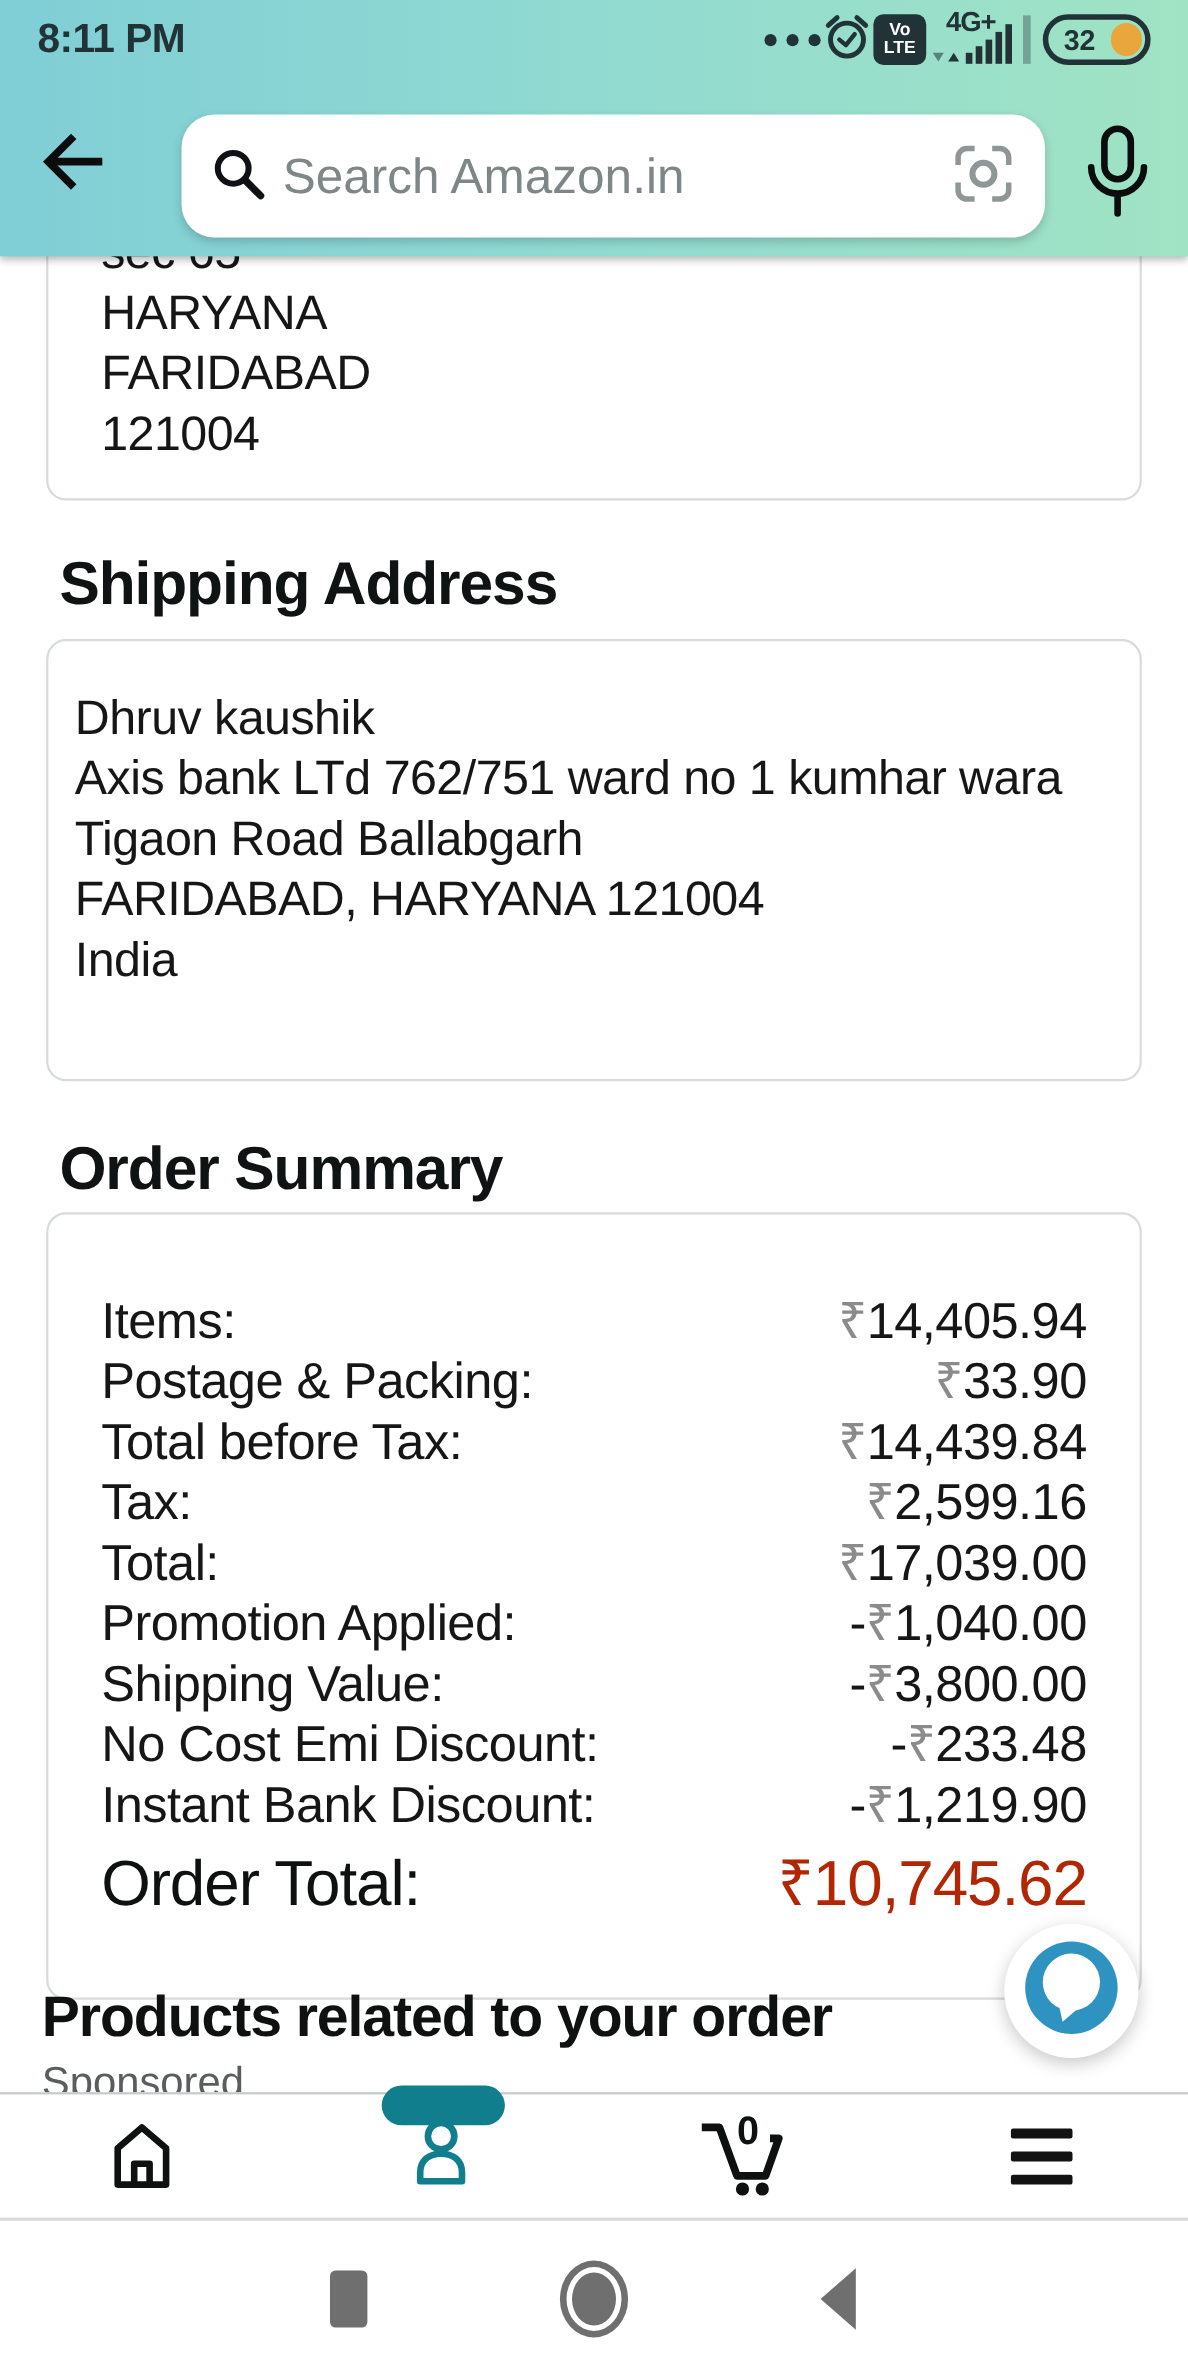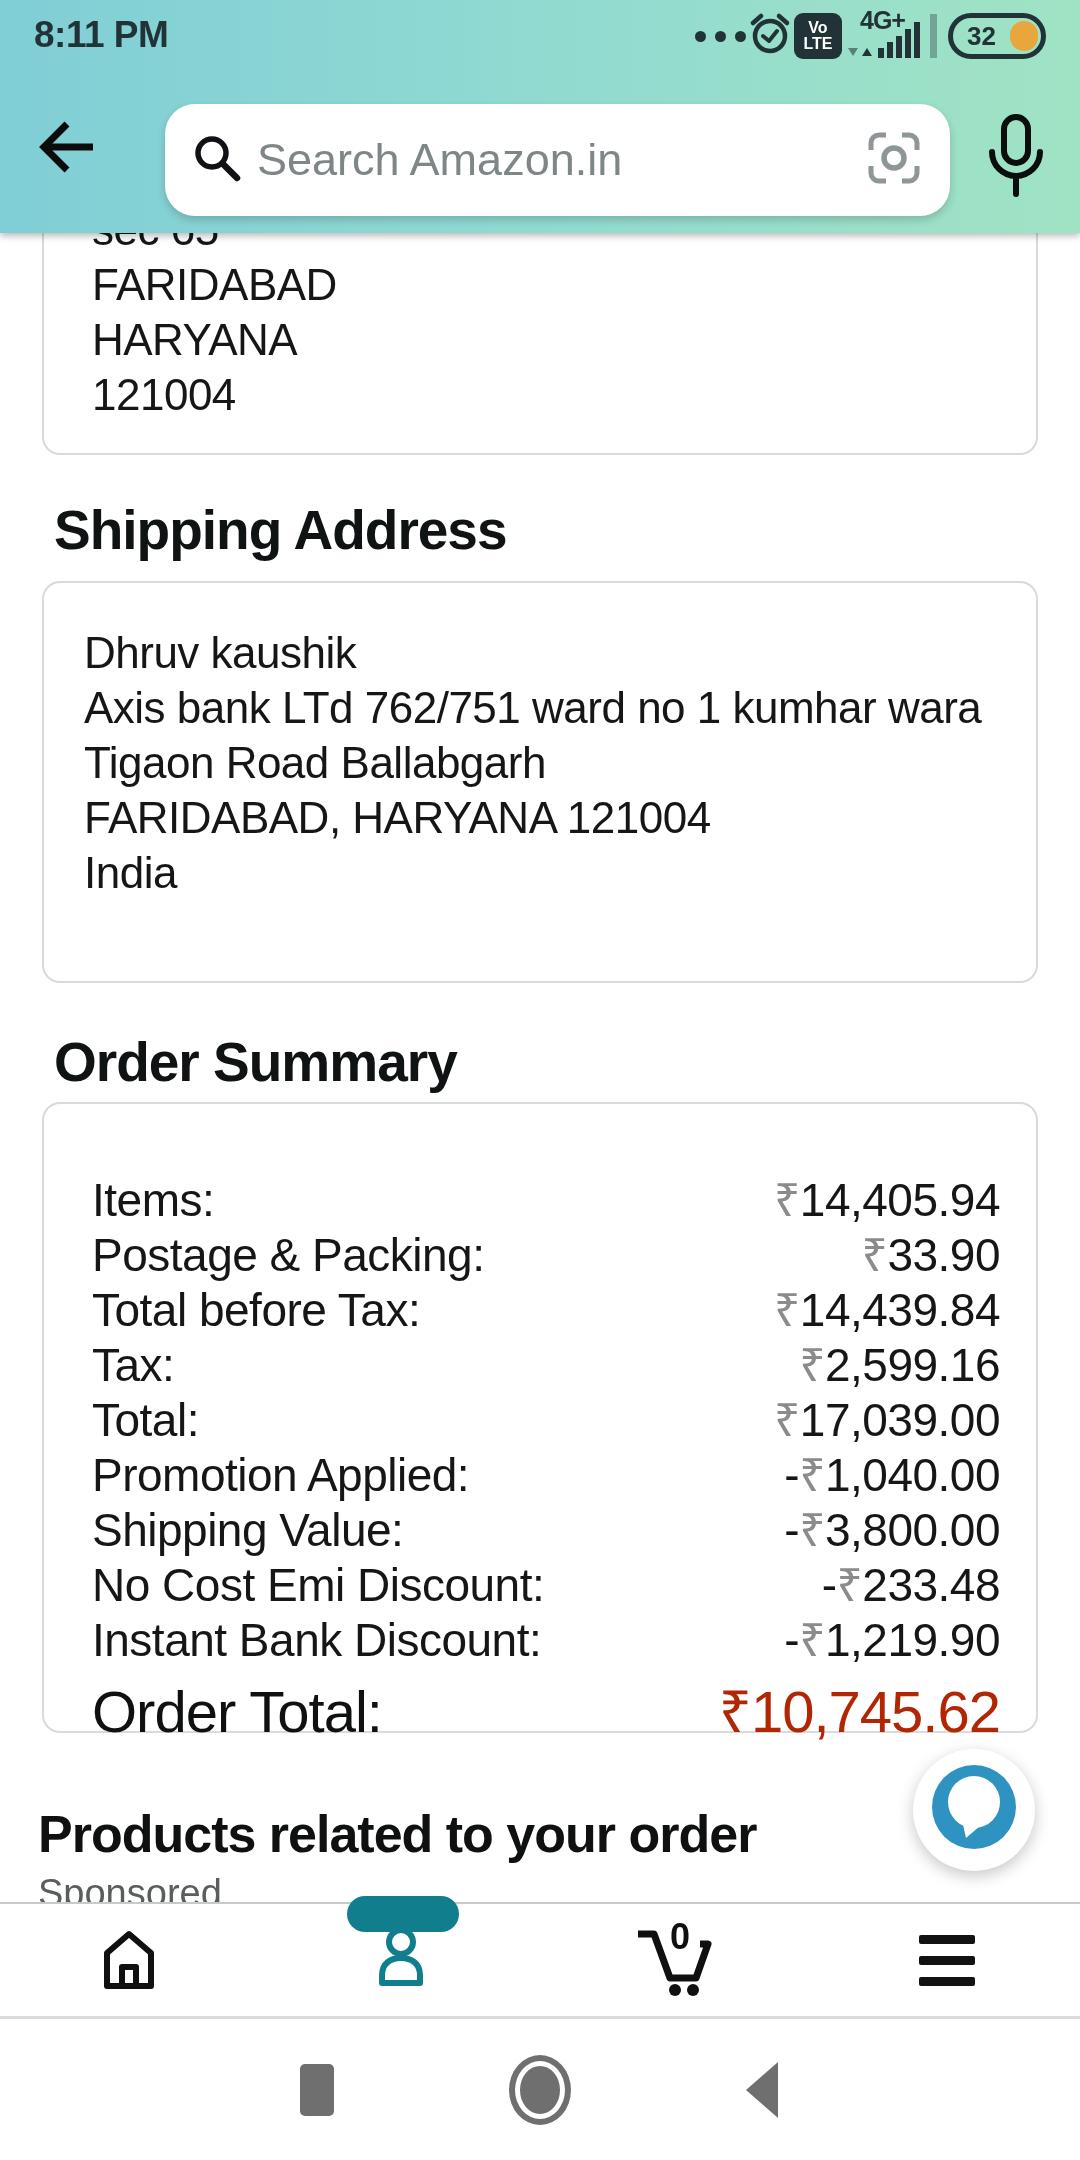--- a/index.html
+++ b/index.html
@@ -46,23 +46,23 @@
   .search-input::placeholder{color:#7e8687;opacity:1;}
   .mic-btn{position:absolute;right:18px;top:40px;width:92px;height:116px;
     display:flex;align-items:center;justify-content:center;}
   
   .card{position:absolute;left:42px;width:996px;background:#fff;
     border:2px solid #d7dbdb;border-radius:18px;box-sizing:border-box;}
   .card-billing{top:140px;height:315px;padding:60px 48px 0 48px;z-index:1;}
   .card-line{font-size:44px;line-height:55px;color:#161616;letter-spacing:-.5px;white-space:nowrap;}
   .section-title{position:absolute;left:54px;font-size:55px;font-weight:bold;color:#101314;letter-spacing:-1px;}
   .title-shipping{top:498px;}
-  .card-shipping{top:581px;height:402px;padding:42px 48px 0 40px;}
+  .card-shipping{top:581px;height:402px;padding:42px 48px 0 24px;}
   .title-order{top:1030px;}
-  .card-order{top:1102px;height:631px;padding:38px 36px 0 48px;}
+  .card-order{top:1102px;height:716px;padding:38px 48px 0 48px;}
   .sum-row{display:flex;justify-content:space-between;align-items:baseline;height:55px;
     font-size:46px;color:#161616;letter-spacing:-.5px;}
   .sum-row .lbl{white-space:nowrap;}
   .sum-row .val{white-space:nowrap;margin-top:25px;}
   .rupee{color:#8b8b8b;}
   .sum-total{height:72px;padding-top:8px;font-size:58px;font-weight:normal;letter-spacing:-1px;}
   .sum-total .lbl{color:#0f1111;}
   .sum-total .val,.sum-total .rupee{color:#b12704;}
   .title-related{position:absolute;left:38px;top:1804px;font-size:52px;font-weight:bold;
     color:#0f1111;letter-spacing:-1px;}
@@ -93,22 +93,22 @@
   .tri{width:0;height:0;border-top:28px solid transparent;border-bottom:28px solid transparent;
     border-right:32px solid #6f6f6f;}
 </style>
 </head>
 <body>
 
 <div class="screen">
 
   <div class="card card-billing">
     <div class="card-line">sec 65</div>
+    <div class="card-line">HARYANA</div>
     <div class="card-line">FARIDABAD</div>
-    <div class="card-line">HARYANA</div>
     <div class="card-line">121004</div>
   </div>
 
   <div class="section-title title-shipping">Shipping Address</div>
 
   <div class="card card-shipping">
     <div class="card-line">Dhruv kaushik</div>
     <div class="card-line">Axis bank LTd 762/751 ward no 1 kumhar wara</div>
     <div class="card-line">Tigaon Road Ballabgarh</div>
     <div class="card-line">FARIDABAD, HARYANA 121004</div>

